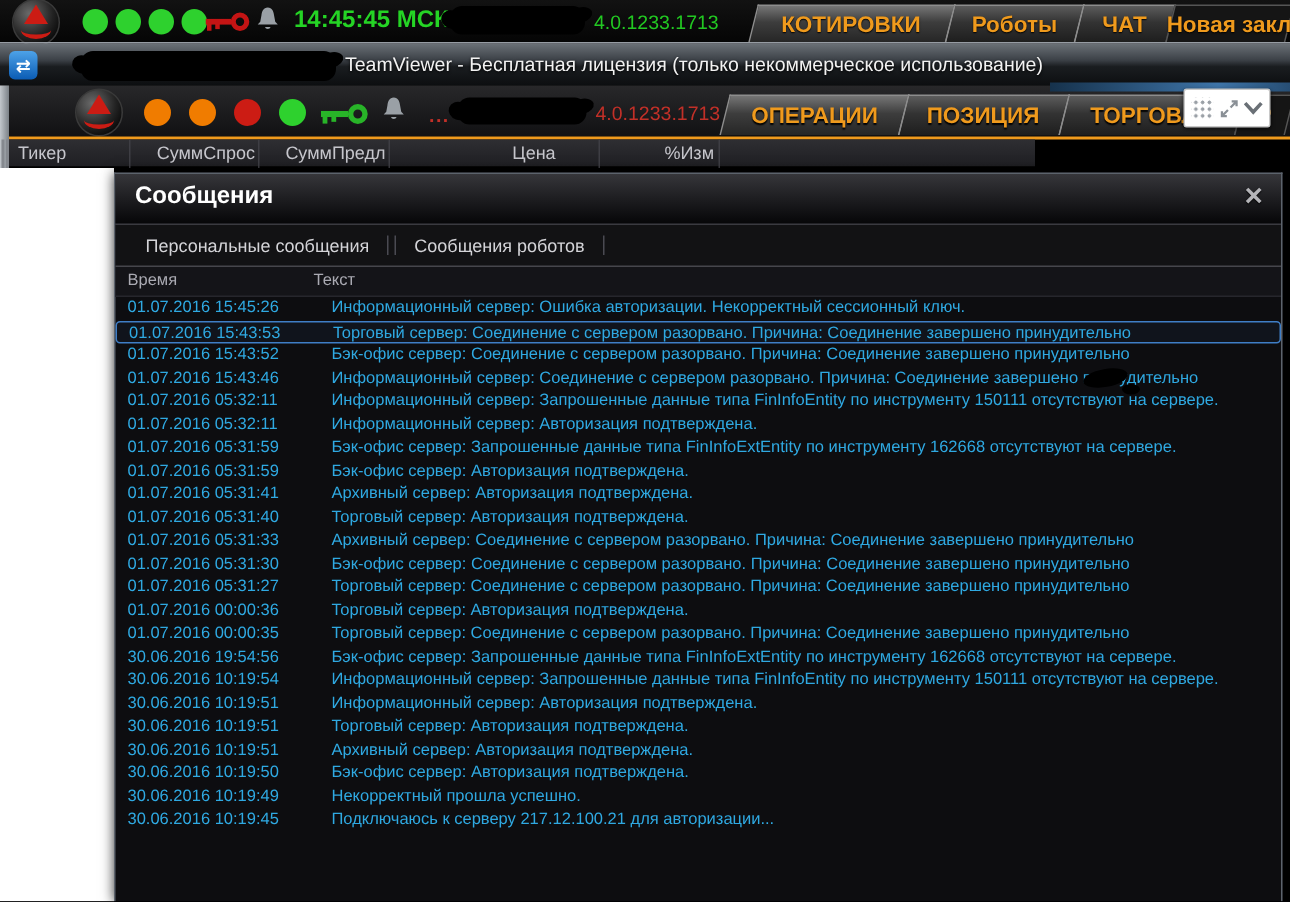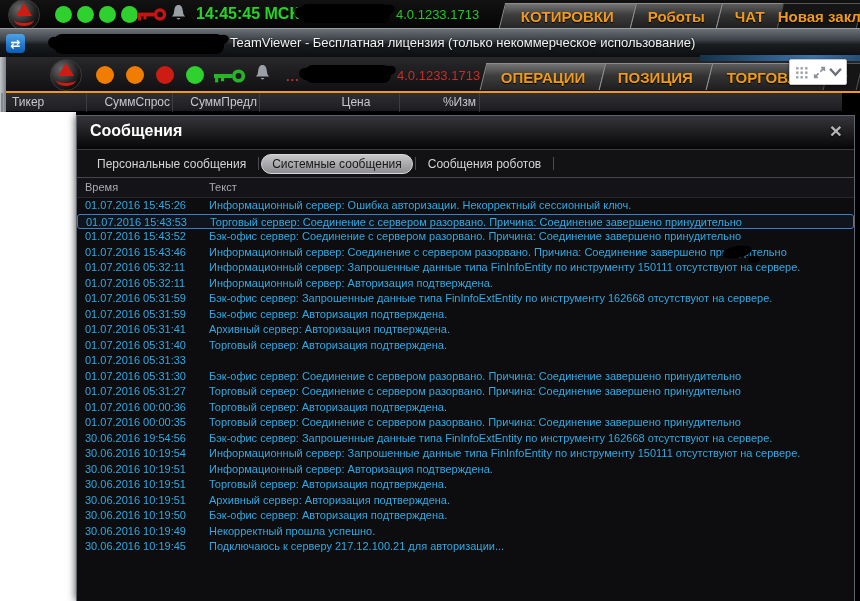--- a/index.html
+++ b/index.html
@@ -52,21 +52,21 @@
   .blue-edge{position:absolute;left:700px;top:55px;width:160px;height:6px;background:linear-gradient(90deg,#16324c,#3e74a8 70%,#274e74);}
   .tv-panel{position:absolute;left:789px;top:59px;width:58px;height:26px;background:#fff;border:1px solid #c8c8c8;
             border-radius:2px;box-shadow:0 1px 3px rgba(0,0,0,.6);display:flex;align-items:center;justify-content:space-between;
             padding:0 4px;box-sizing:border-box;z-index:5;}
   .grid-dots{width:15px;height:15px;background-image:radial-gradient(#9aa0a6 1.2px,transparent 1.4px);
              background-size:4.5px 4.5px;background-position:1px 1px;}
 
   .orange-line{position:absolute;left:6px;top:91px;width:854px;height:2px;background:var(--accent-orange);}
 
   
-  .grid-header{position:absolute;left:6px;top:93px;width:836px;height:19px;
+  .grid-header{position:absolute;left:6px;top:93px;width:684px;height:19px;
                background:linear-gradient(#2e2e32,#1f1f23);border-bottom:1px solid #000;box-sizing:border-box;}
   .gh-cell{position:absolute;top:2px;font-size:12px;color:#c6c6cc;}
   .gh-sep{position:absolute;top:0;width:1px;height:19px;background:#3e3e44;}
   .vline{position:absolute;width:2px;background:#85898f;}
 
   .white-panel{position:absolute;left:0;top:112px;width:76px;height:489px;background:var(--white-panel);}
 
   
   .dialog{position:absolute;left:76px;top:115px;width:779px;height:486px;background:#0d0d10;
           border:1px solid #5c636c;border-bottom:none;box-sizing:border-box;box-shadow:0 0 8px rgba(0,0,0,.8);}
@@ -82,21 +82,21 @@
                border:1px solid #d9d9db;padding:2px 10px;}
   .dsep{width:1px;height:13px;background:#4a4a52;margin:0 2px;}
   .tbl-header{position:relative;height:19px;background:#141418;border-bottom:1px solid #26262c;}
   .tbl-header span{position:absolute;top:3px;font-size:11px;color:#aaaab2;}
   .col-time{left:8px;}
   .col-text{left:132px;}
   .rows{position:relative;}
   .mrow{position:relative;height:15.5px;line-height:15.5px;font-size:11px;color:var(--message-blue);
         white-space:nowrap;box-sizing:border-box;}
   .mrow .rt{position:absolute;left:8px;}
-  .mrow .rx{position:absolute;left:132px;}
+  .mrow .rx{position:absolute;left:144px;}
   .mrow.selected{border:1px solid var(--selection-border);border-radius:3px;background:rgba(50,90,140,.10);}
 
   .smudge{position:absolute;background:#000;border-radius:50%;z-index:6;}
 </style>
 </head>
 <body>
 
 <div class="screen" style="--accent-orange: #ef9a1d; --time-green: #25d425; --version-green: #22c822; --version-red: #c23028; --message-blue: #2fa9e2; --selection-border: #3f7ec6; --status-green: #2ed12e; --status-orange: #f07c00; --status-red: #cc1c14; --key-red: #c41414; --key-green: #28b428; --white-panel: #ffffff;">
 
   <div class="bar1">
@@ -223,21 +223,20 @@
   <div class="white-panel"></div>
 
   <div class="dialog">
     <div class="dlg-title">
       <span class="t">Сообщения</span>
       <span class="dlg-close">×</span>
     </div>
     <div class="dlg-tabs">
       <span class="dtab">Персональные сообщения</span>
       <span class="dsep"></span>
-      <span class="dtab active">Системные сообщения</span>
       <span class="dsep"></span>
       <span class="dtab">Сообщения роботов</span>
       <span class="dsep"></span>
     </div>
     <div class="tbl-header">
       <span class="col-time">Время</span>
       <span class="col-text">Текст</span>
     </div>
     <div class="rows">
         <div class="mrow">
@@ -275,20 +274,21 @@
         <div class="mrow">
           <span class="rt">01.07.2016 05:31:41</span>
           <span class="rx">Архивный сервер: Авторизация подтверждена.</span>
         </div>
         <div class="mrow">
           <span class="rt">01.07.2016 05:31:40</span>
           <span class="rx">Торговый сервер: Авторизация подтверждена.</span>
         </div>
         <div class="mrow">
           <span class="rt">01.07.2016 05:31:33</span>
+          <span class="rx">Архивный сервер: Соединение с сервером разорвано. Причина: Соединение завершено принудительно</span>
         </div>
         <div class="mrow">
           <span class="rt">01.07.2016 05:31:30</span>
           <span class="rx">Бэк-офис сервер: Соединение с сервером разорвано. Причина: Соединение завершено принудительно</span>
         </div>
         <div class="mrow">
           <span class="rt">01.07.2016 05:31:27</span>
           <span class="rx">Торговый сервер: Соединение с сервером разорвано. Причина: Соединение завершено принудительно</span>
         </div>
         <div class="mrow">

